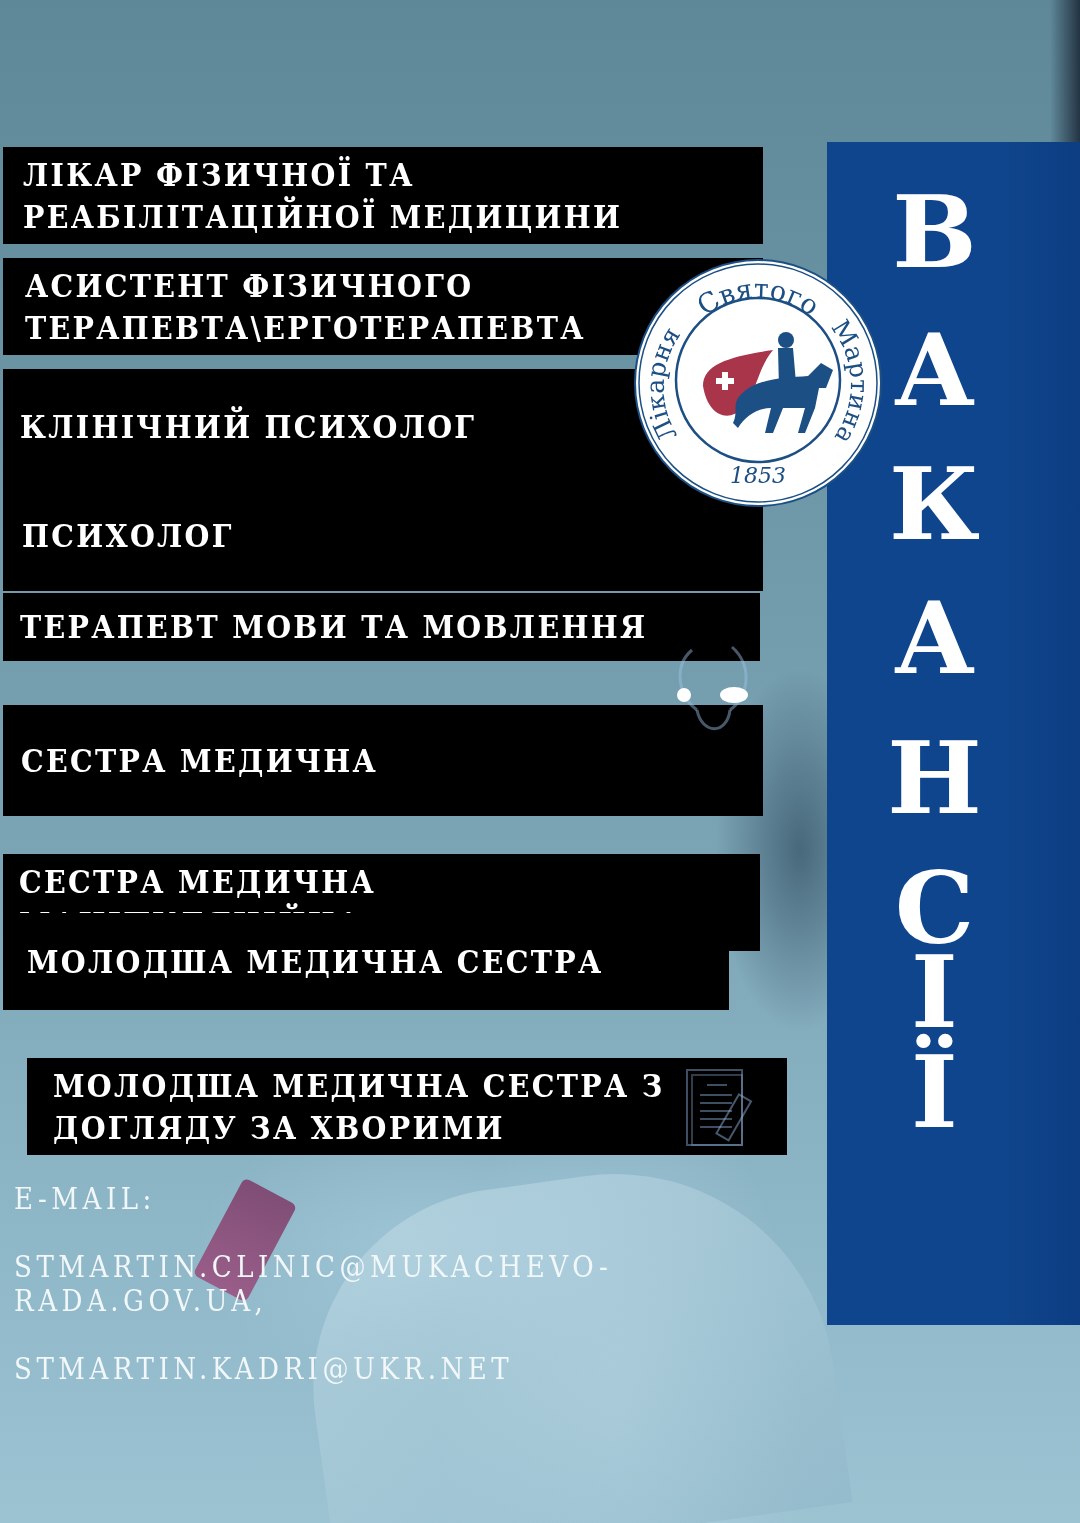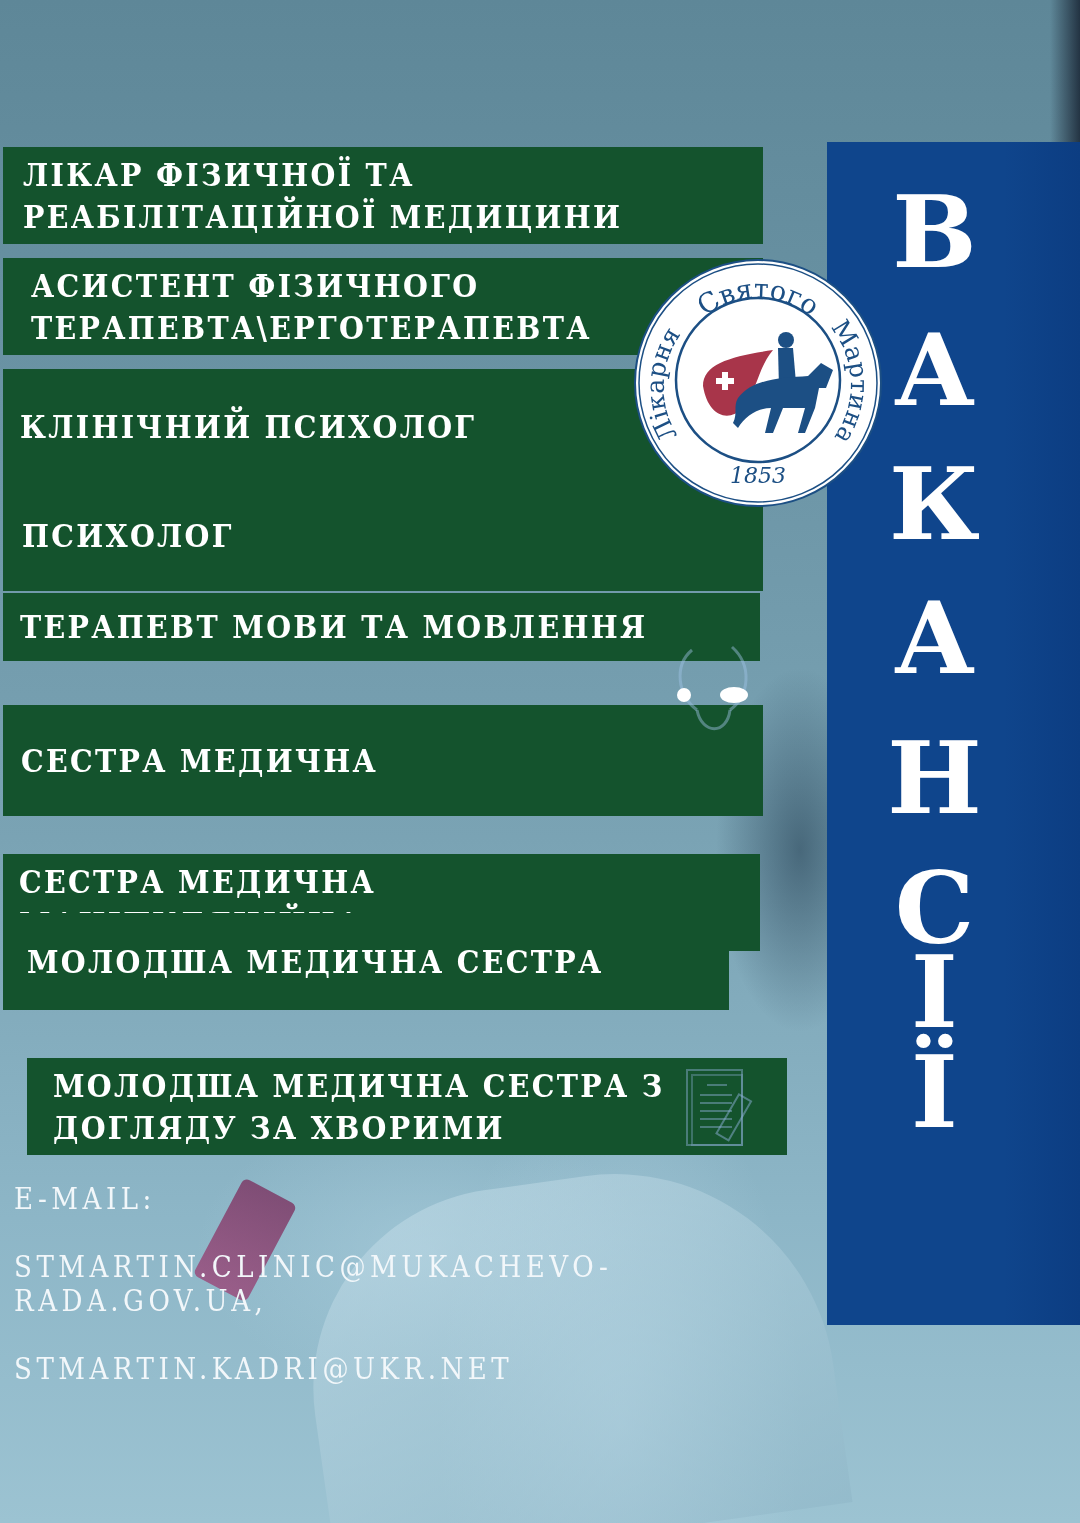--- a/index.html
+++ b/index.html
@@ -21,21 +21,21 @@
     background: linear-gradient(160deg, #c6dfea 0%, #a9cad8 55%, #8fb6c7 100%);
     border-radius: 200px 220px 0 0; opacity: 0.55; transform: rotate(-8deg);
   }
   .vial {
     position: absolute; left: 215px; top: 1185px; width: 60px; height: 110px;
     background: linear-gradient(180deg, #7a2a5a, #9b3f73);
     transform: rotate(28deg); opacity: 0.75; border-radius: 6px;
   }
   .job-bar {
     position: absolute; left: 3px; width: 760px;
-    background: #14532d;
+    background: #000000;
     color: #ffffff; box-sizing: border-box;
     display: flex; align-items: center;
   }
   .job-bar span {
     font-family: "DejaVu Serif", "Liberation Serif", serif;
     font-weight: bold; font-size: 31px; letter-spacing: 2.5px;
     line-height: 42px; white-space: pre-line; text-transform: uppercase;
     transform: scaleX(0.92); transform-origin: left center;
   }
   .panel {
@@ -63,21 +63,21 @@
 <body>
 
 <div class="right-shadow"></div>
 <div class="glove"></div>
 <div class="vial"></div>
 
 <div class="job-bar" style="top:147px;height:97px;padding-left:20px;">
   <span>Лікар фізичної та
 реабілітаційної медицини</span>
 </div>
-<div class="job-bar" style="top:258px;height:97px;padding-left:28px;">
+<div class="job-bar" style="top:258px;height:97px;padding-left:22px;">
   <span>Асистент фізичного
 терапевта\ерготерапевта</span>
 </div>
 <div class="job-bar" style="top:369px;height:115px;padding-left:17px;">
   <span>Клінічний психолог</span>
 </div>
 <div class="job-bar" style="top:480px;height:111px;padding-left:19px;">
   <span>Психолог</span>
 </div>
 <div class="job-bar" style="top:593px;height:68px;padding-left:17px;width:757px;">

